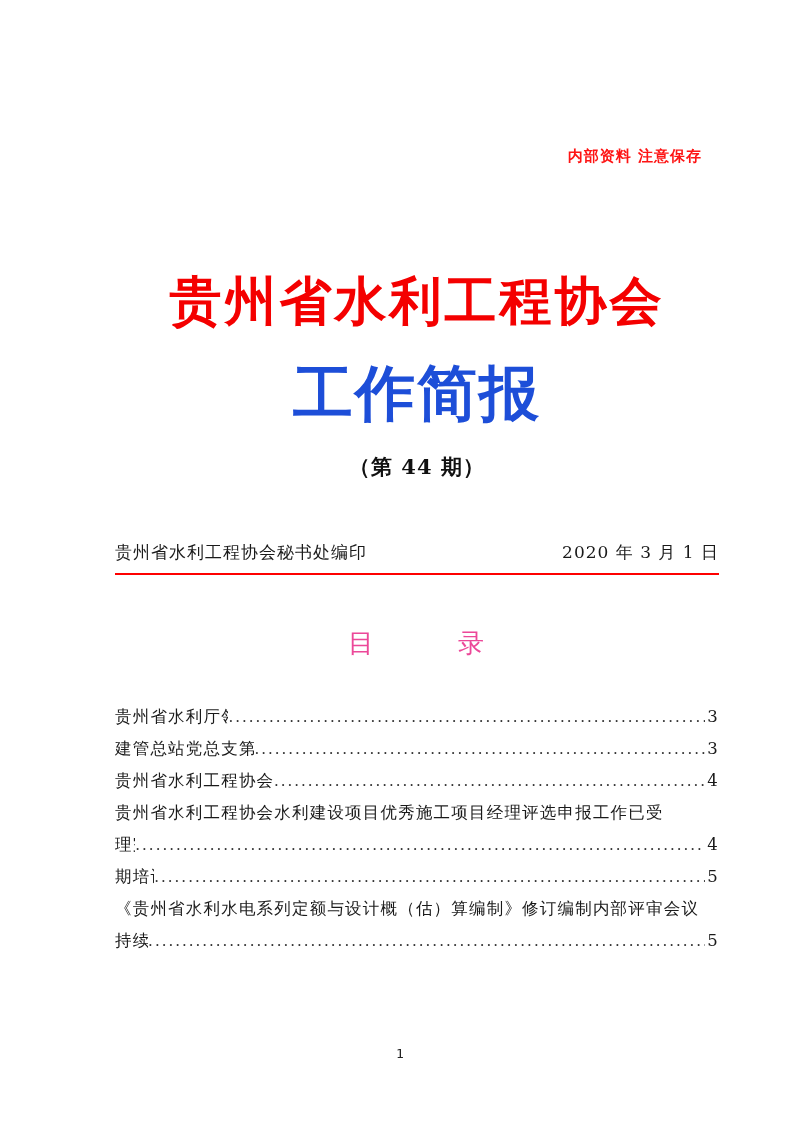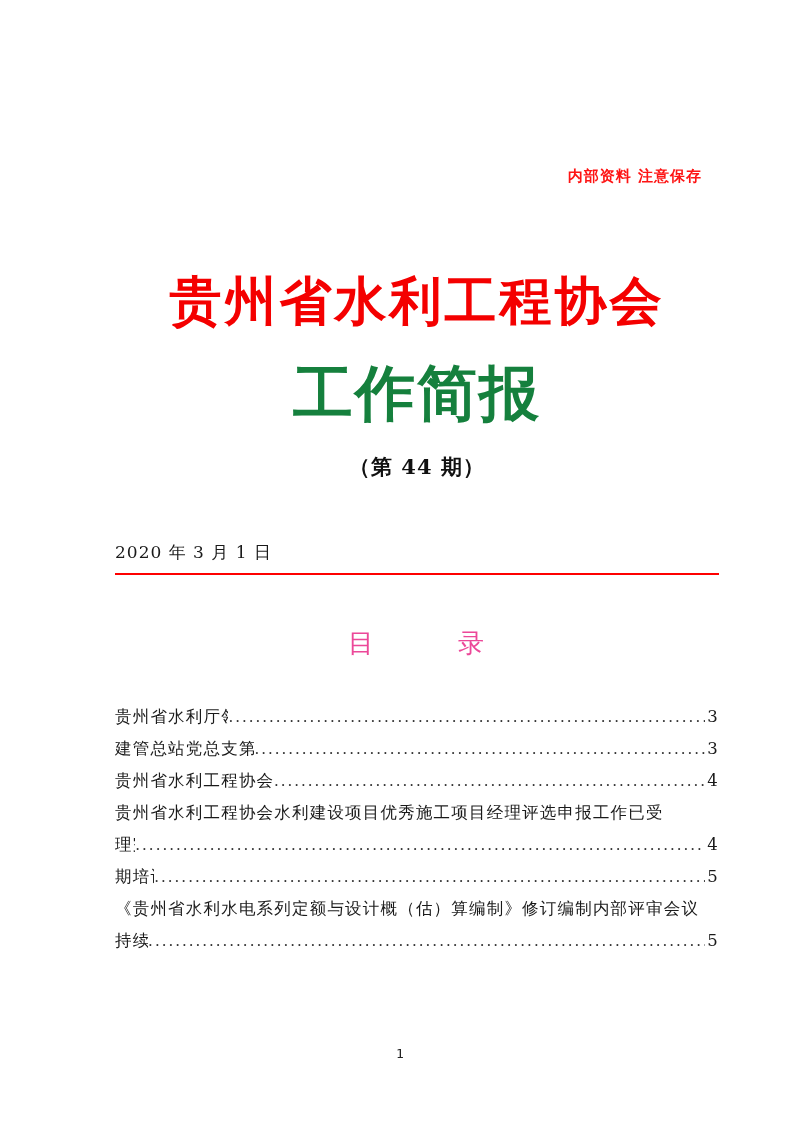--- a/index.html
+++ b/index.html
@@ -9,31 +9,31 @@
     font-family:"DejaVu Serif","Liberation Serif",serif;
     color:#1a1a1a;
     position:relative;
     overflow:hidden;
   }
   .block{position:absolute;left:115px;width:604px;}
 
   .notice{
     position:absolute;top:147px;right:98px;
     color:#fe1414;font-size:15px;font-weight:bold;
-    letter-spacing:1px;white-space:pre;margin-top:20px;
+    letter-spacing:1px;white-space:pre;
   }
 
   .org-title{
     top:272px;text-align:center;
     color:#f40000;font-size:52px;font-weight:bold;
     letter-spacing:3px;line-height:1.1;white-space:nowrap;
   }
   .doc-title{
     top:360px;text-align:center;
-    color:#15803d;font-size:60px;font-weight:bold;
+    color:#1d4ed8;font-size:60px;font-weight:bold;
     letter-spacing:2px;line-height:1.1;white-space:nowrap;
   }
   .issue{
     top:453px;text-align:center;
     color:#111;font-size:21px;font-weight:bold;
     letter-spacing:1px;
   }
 
   .pub-line{
     top:541px;
@@ -78,20 +78,21 @@
 
 <div class="notice">内部资料 注意保存</div>
 
 <div class="block org-title">贵州省水利工程协会</div>
 
 <div class="block doc-title">工作简报</div>
 
 <div class="block issue">（第 44 期）</div>
 
 <div class="block pub-line">
+  <span>贵州省水利工程协会秘书处编印</span>
   <span>2020 年 3 月 1 日</span>
 </div>
 
 <div class="block toc-heading">目        录</div>
 
 <div class="block toc-list">
   <div class="toc-row">
     <span class="toc-text">贵州省水利厅领导一行莅临协会进行工作调研 </span>
     <span class="toc-dots">............................................................................................................................................................................................................................</span>
     <span class="toc-page">3</span>

